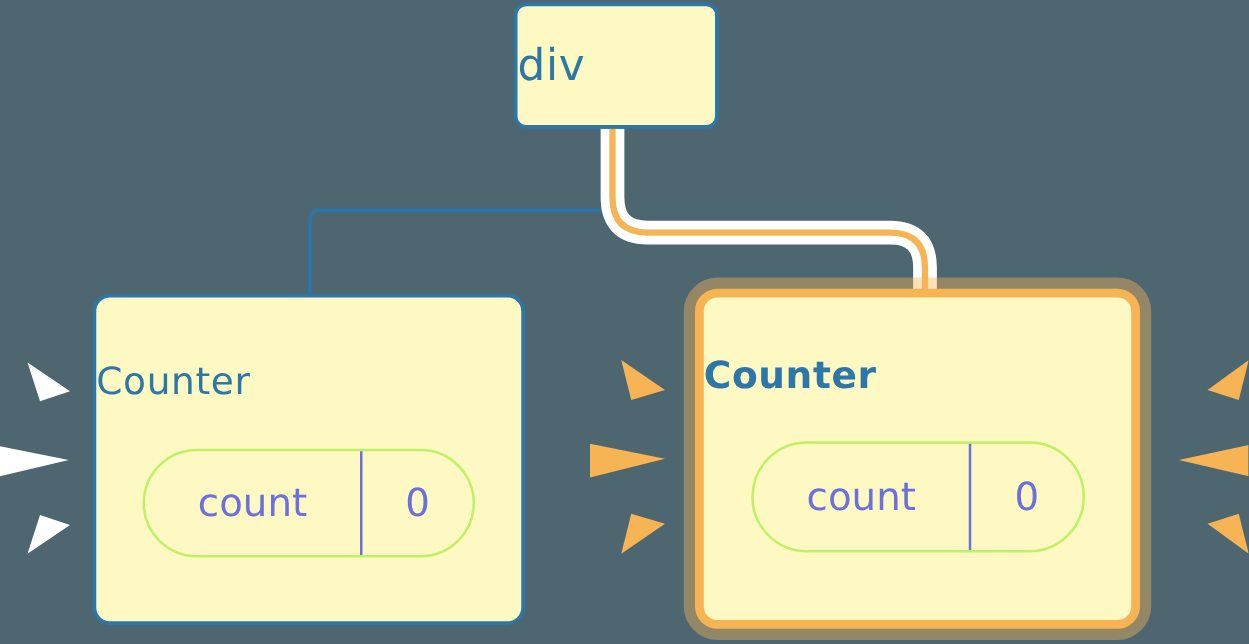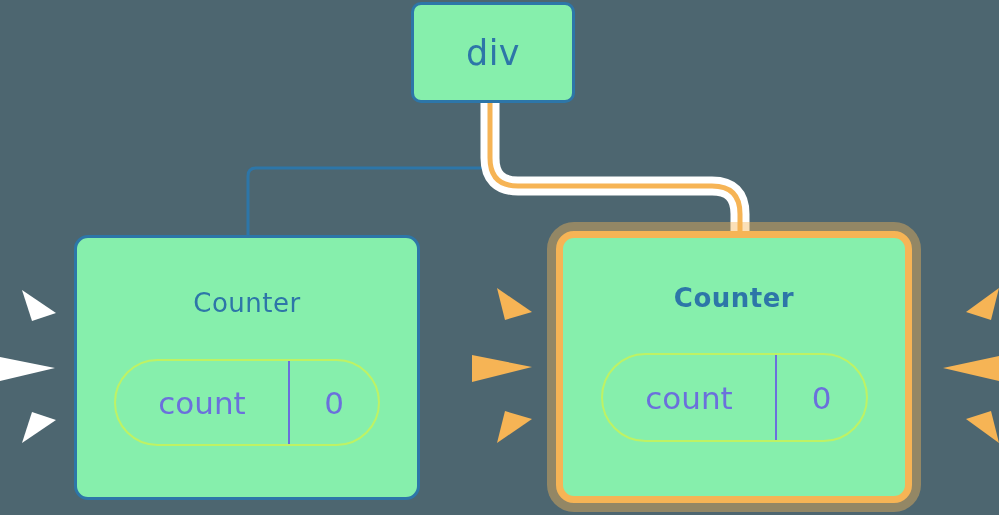--- a/index.html
+++ b/index.html
@@ -17,25 +17,25 @@
   }
   #wires {
     position: absolute;
     left: 0;
     top: 0;
     width: 999px;
     height: 515px;
   }
   .node {
     position: absolute;
-    background: #86efac;
+    background: #fef9c3;
     box-sizing: border-box;
     display: flex;
     flex-direction: column;
-    align-items: center;
+    align-items: flex-start;
     justify-content: flex-start;
   }
   #div-node {
     left: 411px;
     top: 2px;
     width: 164px;
     height: 101px;
     border: 3px solid #2d76a8;
     border-radius: 10px;
     justify-content: center;
@@ -60,21 +60,21 @@
     left: 556px;
     top: 231px;
     width: 356px;
     height: 272px;
     border: 7px solid #f6b455;
     border-radius: 18px;
     box-shadow: 0 0 0 9px rgba(246,180,85,0.42);
   }
   .counter-title {
     margin-top: 50px;
-    font-size: 26px;
+    font-size: 30px;
   }
   #counter-right .counter-title {
     font-weight: 700;
     margin-top: 45px;
     color: #2d76a8;
   }
   .pill {
     position: absolute;
     box-sizing: border-box;
     border: 2px solid #bef264;

